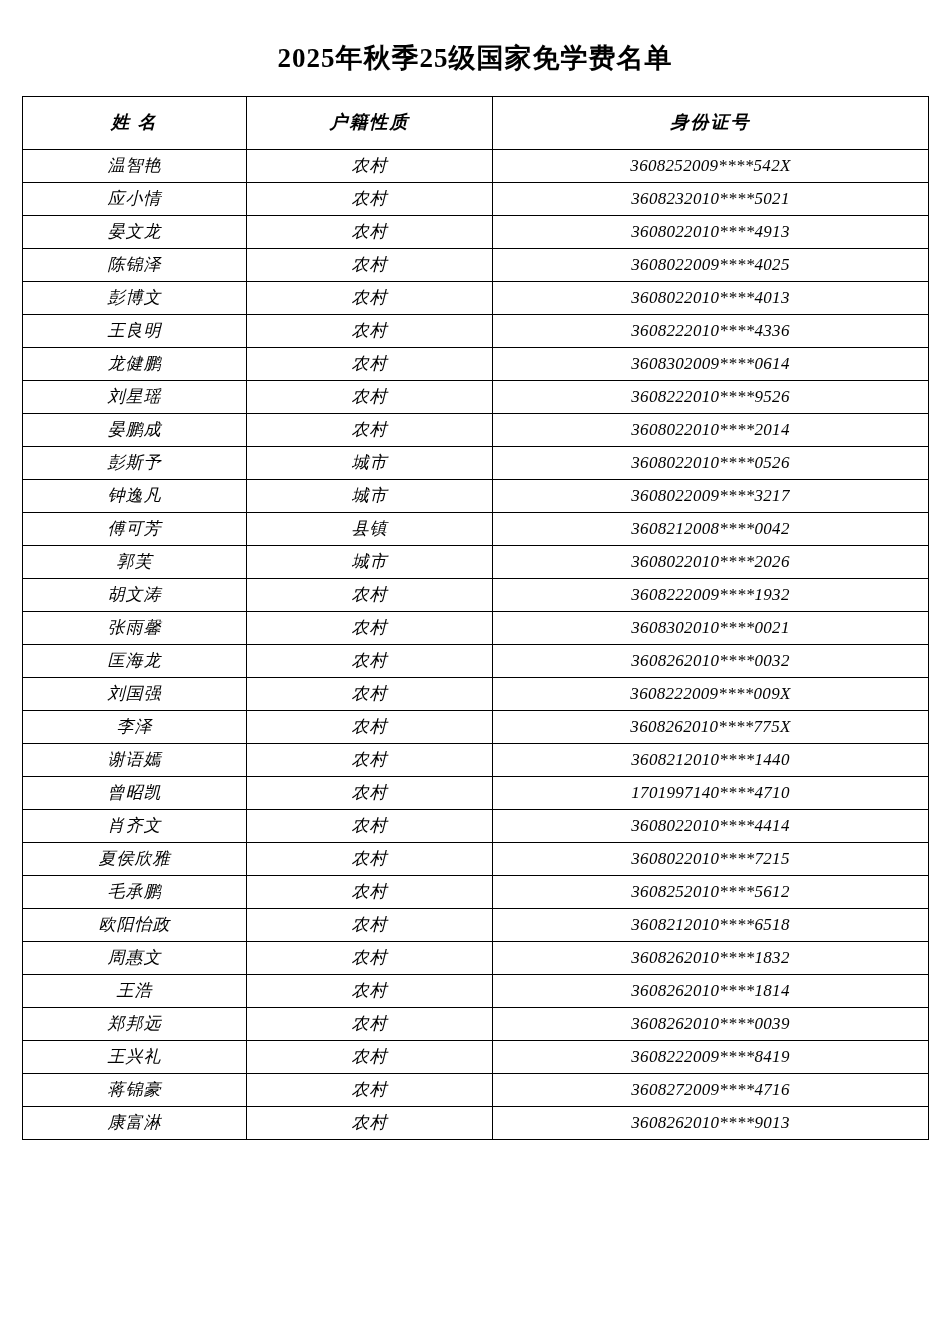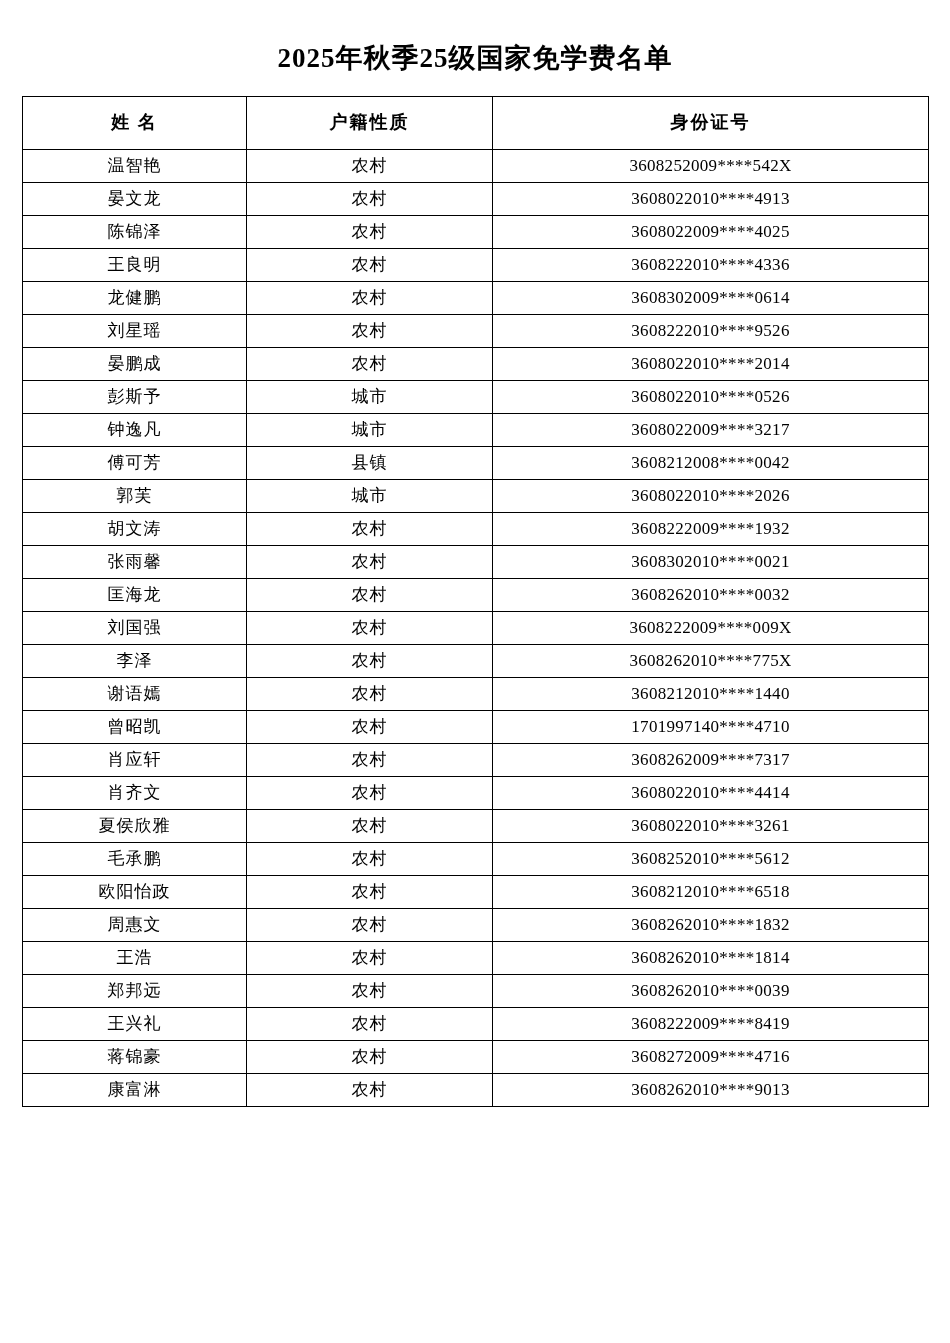--- a/index.html
+++ b/index.html
@@ -27,20 +27,21 @@
     font-weight: bold;
     letter-spacing: 1px;
     padding-top: 42px;
     padding-bottom: 22px;
     line-height: 1.2;
   }
   table.roster {
     border-collapse: collapse;
     width: 906px;
     table-layout: fixed;
+    font-style: italic;
   }
   table.roster th,
   table.roster td {
     border: 1px solid #000000;
     text-align: center;
     vertical-align: middle;
     font-size: 17px;
     line-height: 1.1;
     padding: 0;
     height: 32px;
@@ -81,28 +82,38 @@
         <th>身份证号</th>
       </tr>
     </thead>
     <tbody id="roster-body">
         <tr>
           <td class="name-cell">温智艳</td>
           <td class="type-cell">农村</td>
           <td class="id-cell">3608252009****542X</td>
         </tr>
         <tr>
+          <td class="name-cell">应小情</td>
+          <td class="type-cell">农村</td>
+          <td class="id-cell">3608232010****5021</td>
+        </tr>
+        <tr>
           <td class="name-cell">晏文龙</td>
           <td class="type-cell">农村</td>
           <td class="id-cell">3608022010****4913</td>
         </tr>
         <tr>
           <td class="name-cell">陈锦泽</td>
           <td class="type-cell">农村</td>
           <td class="id-cell">3608022009****4025</td>
+        </tr>
+        <tr>
+          <td class="name-cell">彭博文</td>
+          <td class="type-cell">农村</td>
+          <td class="id-cell">3608022010****4013</td>
         </tr>
         <tr>
           <td class="name-cell">王良明</td>
           <td class="type-cell">农村</td>
           <td class="id-cell">3608222010****4336</td>
         </tr>
         <tr>
           <td class="name-cell">龙健鹏</td>
           <td class="type-cell">农村</td>
           <td class="id-cell">3608302009****0614</td>
@@ -166,33 +177,28 @@
           <td class="name-cell">谢语嫣</td>
           <td class="type-cell">农村</td>
           <td class="id-cell">3608212010****1440</td>
         </tr>
         <tr>
           <td class="name-cell">曾昭凯</td>
           <td class="type-cell">农村</td>
           <td class="id-cell">1701997140****4710</td>
         </tr>
         <tr>
-          <td class="name-cell">肖应轩</td>
-          <td class="type-cell">农村</td>
-          <td class="id-cell">3608262009****7317</td>
-        </tr>
-        <tr>
           <td class="name-cell">肖齐文</td>
           <td class="type-cell">农村</td>
           <td class="id-cell">3608022010****4414</td>
         </tr>
         <tr>
           <td class="name-cell">夏侯欣雅</td>
           <td class="type-cell">农村</td>
-          <td class="id-cell">3608022010****3261</td>
+          <td class="id-cell">3608022010****7215</td>
         </tr>
         <tr>
           <td class="name-cell">毛承鹏</td>
           <td class="type-cell">农村</td>
           <td class="id-cell">3608252010****5612</td>
         </tr>
         <tr>
           <td class="name-cell">欧阳怡政</td>
           <td class="type-cell">农村</td>
           <td class="id-cell">3608212010****6518</td>

